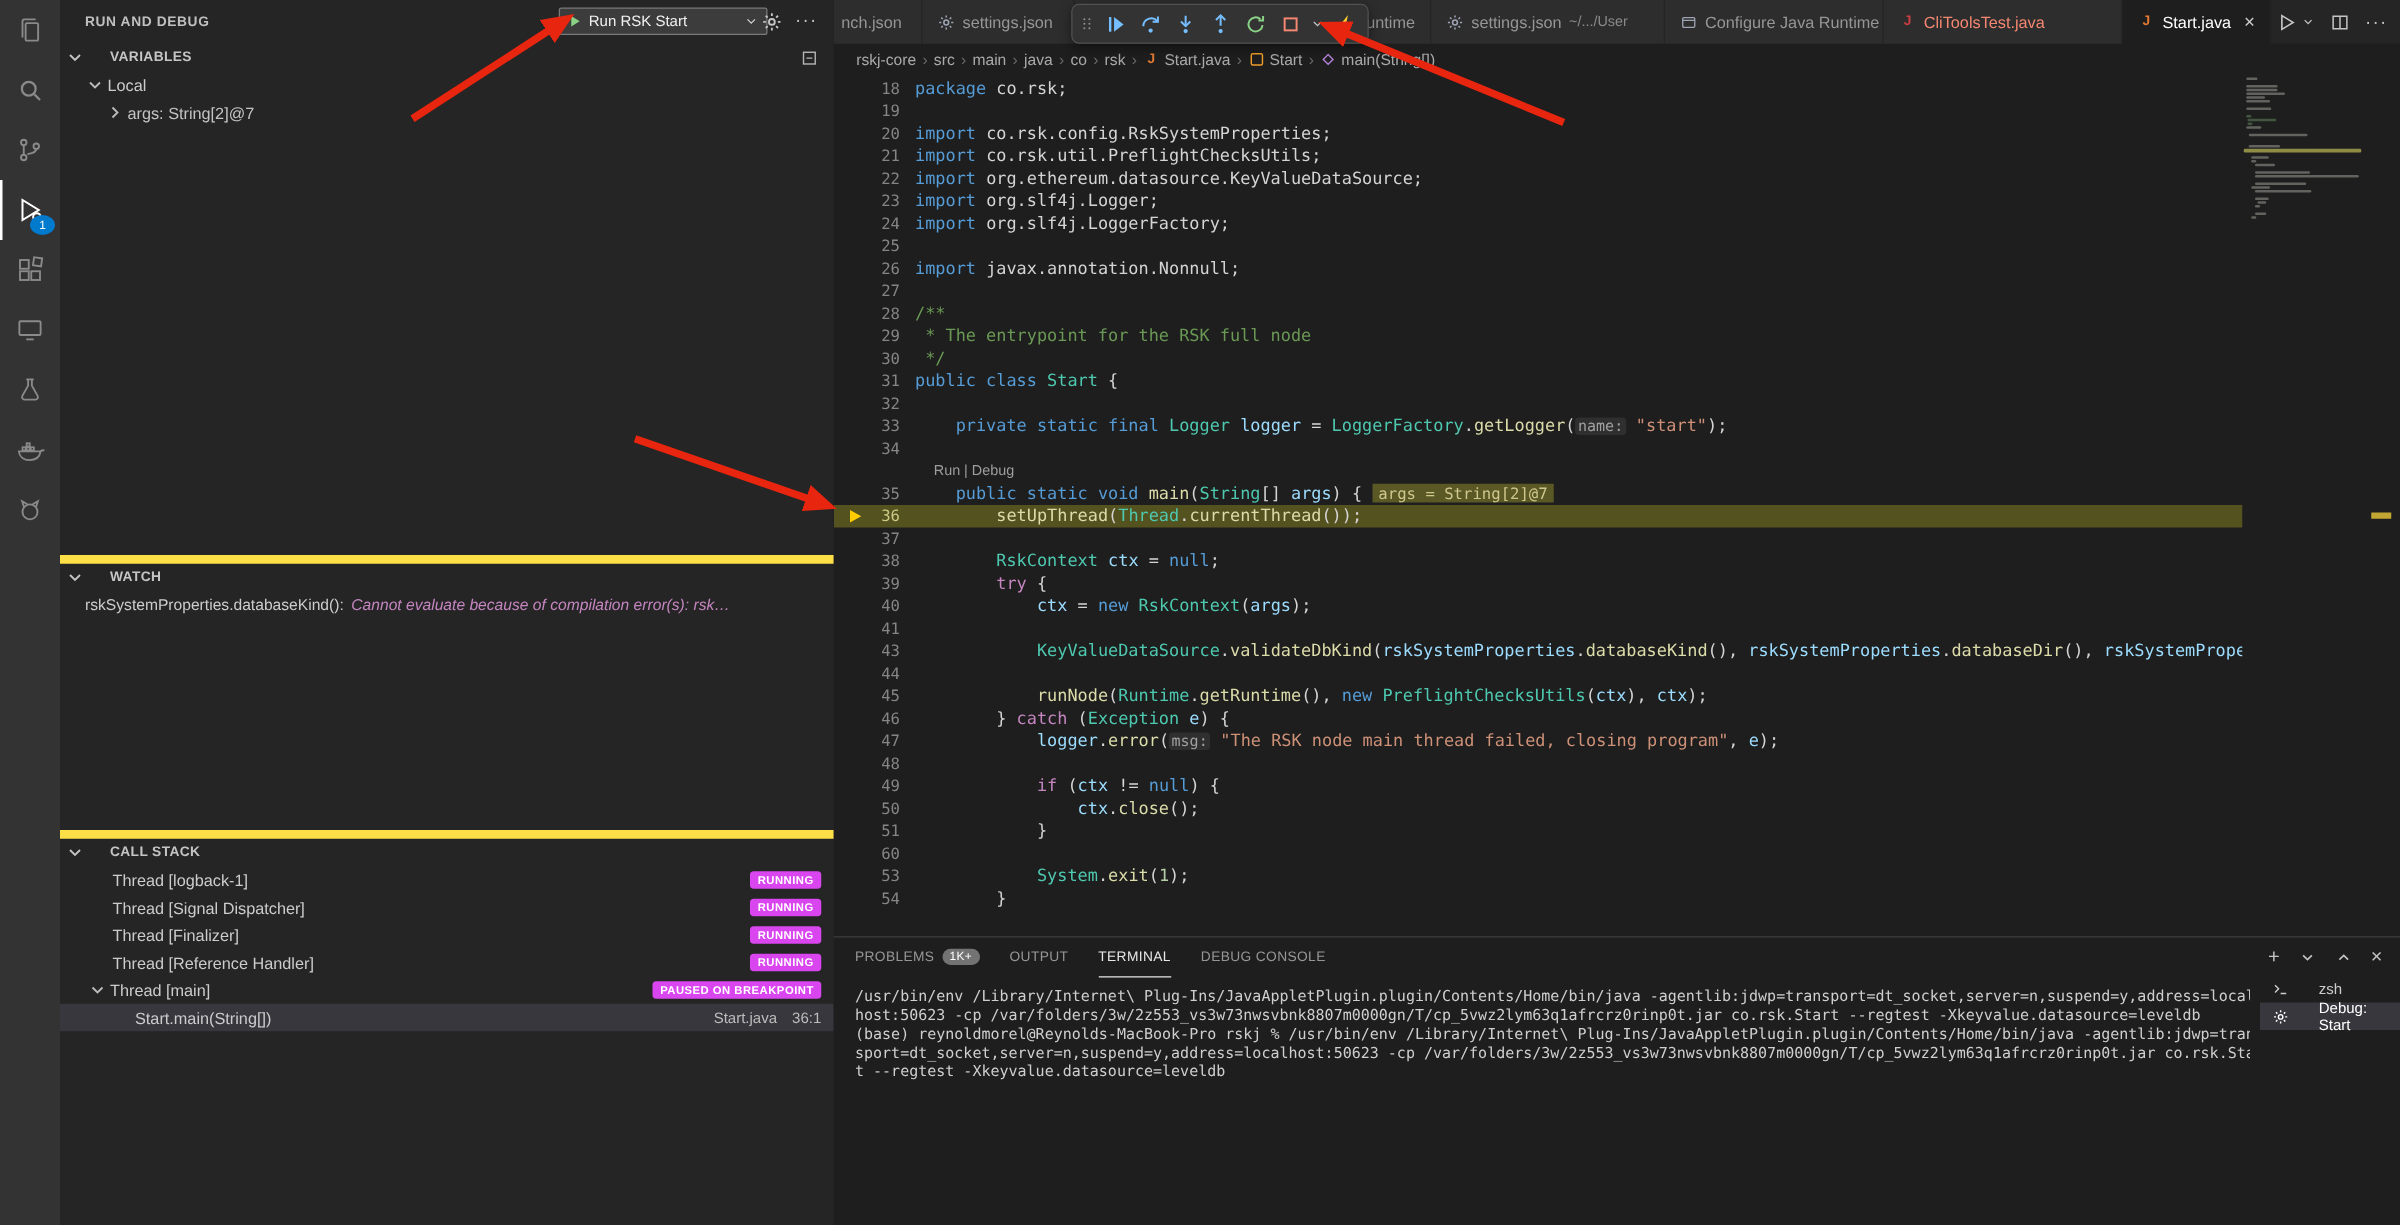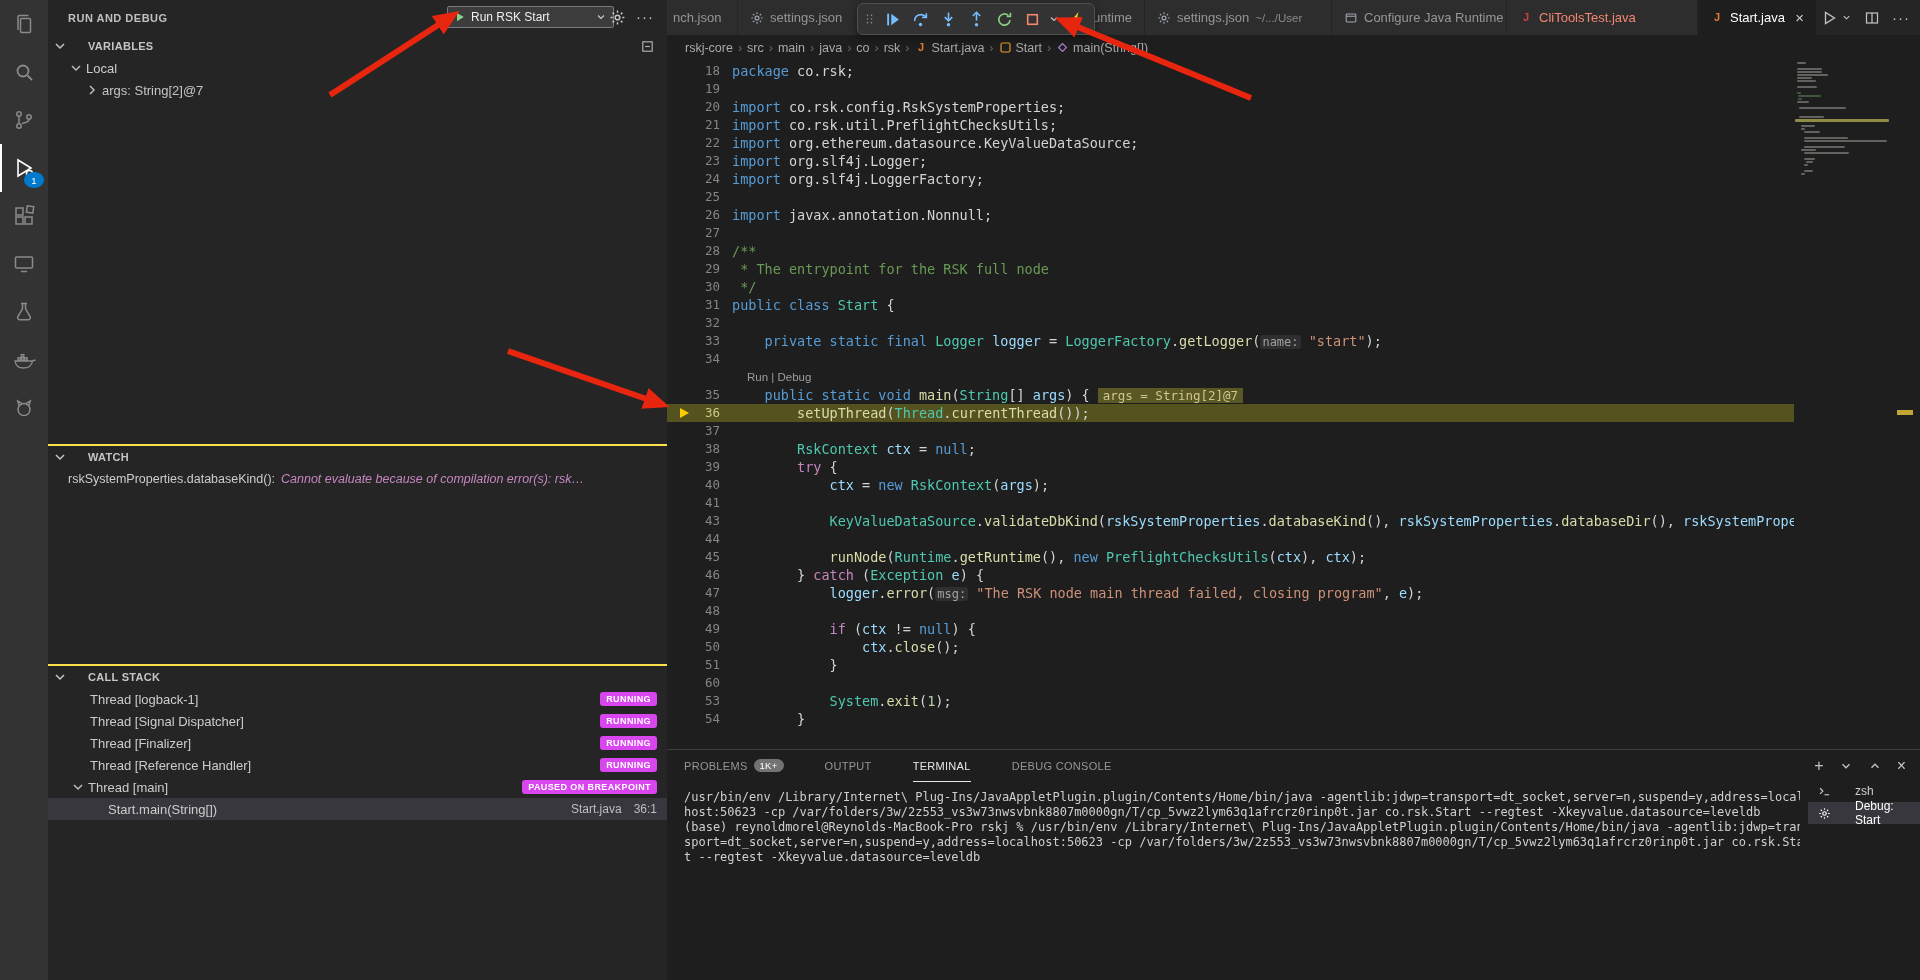--- a/index.html
+++ b/index.html
@@ -21,21 +21,21 @@
   .sb-header{position:relative;height:35px;display:flex;align-items:center;padding-left:20px}
   .sb-title{font-size:11px;font-weight:700;letter-spacing:.5px;color:#c0c0c0}
   .launch-box{position:absolute;left:399px;top:6px;width:153px;height:20px;background:#3c3c3c;border:1px solid #7a7a7a;
               border-radius:2px;display:flex;align-items:center;gap:5px;padding:0 6px;font-size:12px;color:#f0f0f0;cursor:pointer}
   .lb-play{width:12px;height:12px;color:#89d185}
   .lb-chev{margin-left:auto;width:12px;height:12px;color:#cccccc}
   .hicon{position:absolute;top:9px;width:17px;height:17px;color:#c5c5c5;cursor:pointer}
   .hicon.gear{left:561px}
   .hicon.dots{left:588px;width:auto;font-size:15px;letter-spacing:1px;line-height:16px}
 
-  .sect{position:absolute;left:0;right:0;border-top:2px solid #fde047;overflow:hidden}
+  .sect{position:absolute;left:0;right:0;border-top:7px solid #fde047;overflow:hidden}
   .sect-vars{top:35px;height:409px;border-top:none}
   .sect-watch{top:444px;height:220px}
   .sect-stack{top:664px;height:301px}
   .sect-bp{top:994px;height:15px}
   .sect-h{height:22px;display:flex;align-items:center;gap:20px;padding-left:4px;
           font-size:11px;font-weight:700;letter-spacing:.3px;color:#c5c5c5;cursor:pointer}
   .sect-h .tw{width:16px;height:16px;color:#c5c5c5}
   .right-icon{margin-left:auto;margin-right:12px;width:15px;height:15px;color:#b5b5b5}
 
   .srow{height:22px;display:flex;align-items:center;font-size:13px;color:#cccccc;cursor:pointer;padding-right:10px;white-space:nowrap;overflow:hidden}
@@ -108,21 +108,21 @@
   .inlay{color:#a0a0a0;background:rgba(255,255,255,.08);border-radius:3px;padding:0 2px;font-size:12px}
 
   .minimap{position:absolute;top:0;right:30px;width:96px;bottom:0;cursor:pointer}
   .mbar{position:absolute;height:2px;border-radius:1px;opacity:.75}
   .mbar.mcur{left:1px !important;width:94px !important;height:3px;background:#8f8d45 !important;opacity:1}
   .ruler{position:absolute;top:0;right:0;width:30px;bottom:0}
   .ruler-marker{position:absolute;top:350px;right:7px;width:16px;height:5px;background:#c2a634}
 
   
   .panel{position:absolute;left:0;right:0;top:749px;bottom:0;background:#1e1e1e;border-top:1px solid #3e3e42}
-  .panel-header{height:32px;display:flex;gap:41px;padding-left:17px}
+  .panel-header{height:32px;display:flex;gap:24px;padding-left:17px}
   .ptab{height:100%;display:flex;align-items:center;gap:6px;font-size:11px;letter-spacing:.3px;color:#969696;
         cursor:pointer;border-bottom:1px solid transparent;box-sizing:border-box}
   .ptab.active{color:#e7e7e7;border-bottom-color:#e7e7e7}
   .pbadge{background:#737373;color:#ffffff;font-size:9.5px;padding:1px 6px;border-radius:8px}
   .panel-icons{margin-left:auto;display:flex;align-items:center;gap:15px;padding-right:14px;color:#c5c5c5}
   .panel-icons .icon{width:14px;height:14px;cursor:pointer}
   .panel-icons .glyph{font-size:16px;line-height:14px;cursor:pointer}
   .term{position:absolute;left:17px;top:40px;right:120px;bottom:0;overflow:hidden;
         font-family:"DejaVu Sans Mono",monospace;font-size:12px;line-height:15px;color:#cfcfcf;white-space:pre}
   .termlist{position:absolute;top:30px;right:0;width:112px;bottom:0}

